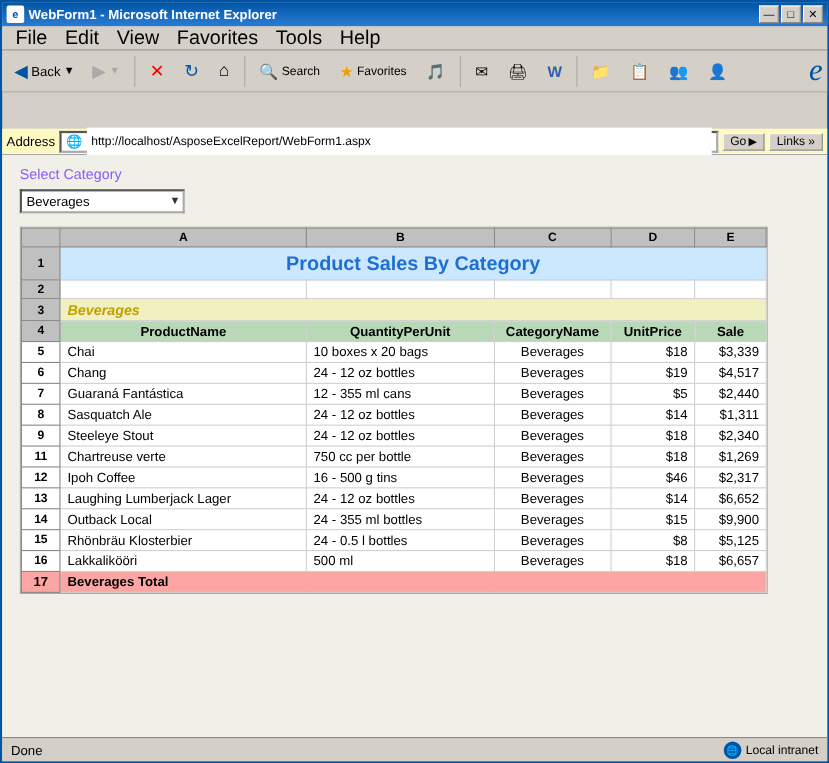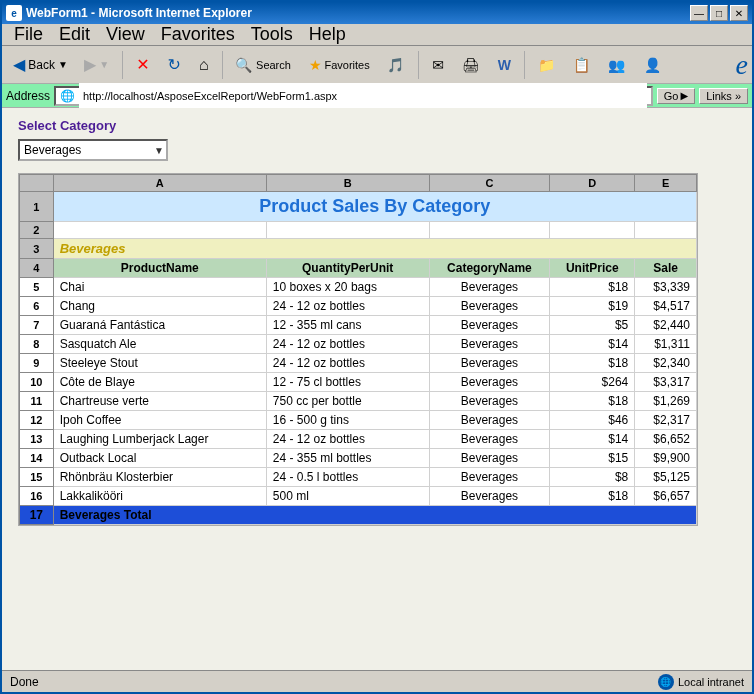--- a/index.html
+++ b/index.html
@@ -17,31 +17,31 @@
     .menu-bar { background: #d4d0c8; border-bottom: 1px solid #888; display: flex; align-items: center; padding: 2px 4px; height: 22px; }
     .menu-item { padding: 2px 8px; font-size: 18px; cursor: pointer; }
 
     
     .toolbar { background: #d4d0c8; border-bottom: 1px solid #aaa; display: flex; align-items: center; padding: 2px 4px; height: 38px; gap: 4px; }
     .tb-group { display: flex; align-items: center; gap: 2px; }
     .toolbar-btn { background: #d4d0c8; border: 1px solid transparent; border-radius: 2px; padding: 2px 6px; font-size: 11px; cursor: pointer; display: flex; align-items: center; gap: 3px; height: 30px; }
     .toolbar-sep { width: 1px; height: 28px; background: #aaa; margin: 0 2px; }
 
     
-    .address-bar { background: #86efac; border-bottom: 1px solid #aaa; display: flex; align-items: center; padding: 2px 4px; height: 24px; gap: 4px; }
+    .address-bar { background: #fef9c3; border-bottom: 1px solid #aaa; display: flex; align-items: center; padding: 2px 4px; height: 24px; gap: 4px; margin-top: 33px; }
     .address-label { font-size: 12px; color: #000; white-space: nowrap; }
     .address-input { flex: 1; border: 2px inset #aaa; background: white; padding: 13px 4px; font-size: 11px; height: 20px; }
     .go-btn { background: #d4d0c8; border: 1px solid #888; border-top-color: #fff; border-left-color: #fff; padding: 1px 6px; font-size: 11px; cursor: pointer; white-space: nowrap; display: flex; align-items: center; gap: 2px; }
     .links-btn { background: #d4d0c8; border: 1px solid #888; border-top-color: #fff; border-left-color: #fff; padding: 1px 6px; font-size: 11px; cursor: pointer; }
 
     
     .page-content { background: #f0f0e8; flex: 1; overflow-y: auto; padding: 10px 16px; }
 
     
-    .select-category-label { font-size: 13px; font-weight: bold; color: #4c1d95; margin-bottom: 6px; }
+    .select-category-label { font-size: 13px; font-weight: normal; color: #8b5cf6; margin-bottom: 6px; }
     .select-row { display: flex; align-items: center; gap: 8px; margin-bottom: 12px; }
     .category-select { border: 2px inset #aaa; background: white; padding: 2px 4px; font-size: 12px; height: 22px; width: 150px; appearance: none; -webkit-appearance: none; position: relative; }
     .select-wrapper { position: relative; display: inline-block; }
     .select-wrapper::after { content: '▼'; position: absolute; right: 4px; top: 50%; transform: translateY(-50%); font-size: 10px; pointer-events: none; color: #333; }
     .show-report-btn { background: #d4d0c8; border: 2px solid #888; border-top-color: #fff; border-left-color: #fff; padding: 3px 10px; font-size: 12px; cursor: pointer; }
 
     
     .spreadsheet-container { border: 1px solid #aaa; background: white; display: inline-block; min-width: 680px; }
     .spreadsheet { border-collapse: collapse; width: 100%; }
 
@@ -54,25 +54,25 @@
     .cell-center { text-align: center; }
     .cell-right { text-align: right; }
 
     
     .title-cell { border: 1px solid #d0d0d0; text-align: center; font-size: 18px; font-weight: bold; color: #1e6fd4; padding: 4px 19px; background: #cce8ff; }
 
     
     .category-cell { border: 1px solid #d0d0d0; font-size: 13px; font-weight: bold; color: #c0a000; font-style: italic; padding: 2px 6px; background: #f0f0c0; }
 
     
-    .header-cell { border: 1px solid #d0d0d0; background: #b8d8b8; font-weight: bold; text-align: center; font-size: 12px; padding: 2px 11px; }
+    .header-cell { border: 1px solid #d0d0d0; background: #b8d8b8; font-weight: bold; text-align: center; font-size: 12px; padding: 2px 1px; }
 
     
     .data-row td { background: white; }
-    .total-row td { background: #1d4ed8; font-weight: bold; font-size: 12px; margin-top: 41px; }
+    .total-row td { background: #fca5a5; font-weight: bold; font-size: 12px; margin-top: 41px; }
 
     
     .status-bar { background: #d4d0c8; border-top: 1px solid #888; display: flex; align-items: center; justify-content: space-between; padding: 2px 8px; height: 22px; }
     .status-text { font-size: 12px; }
     .status-right { display: flex; align-items: center; gap: 4px; font-size: 11px; }
     .status-icon { width: 16px; height: 16px; background: #0054a6; border-radius: 50%; display: flex; align-items: center; justify-content: center; color: white; font-size: 9px; }
 
     
     .page-content::-webkit-scrollbar { width: 16px; }
     .page-content::-webkit-scrollbar-track { background: #d4d0c8; border-left: 1px solid #888; }
@@ -284,28 +284,20 @@
         </tr>
         <tr class="data-row">
           <td class="row-num">9</td>
           <td class="cell">Steeleye Stout</td>
           <td class="cell">24 - 12 oz bottles</td>
           <td class="cell cell-center">Beverages</td>
           <td class="cell cell-right">$18</td>
           <td class="cell cell-right">$2,340</td>
         </tr>
         <tr class="data-row">
-          <td class="row-num">10</td>
-          <td class="cell">Côte de Blaye</td>
-          <td class="cell">12 - 75 cl bottles</td>
-          <td class="cell cell-center">Beverages</td>
-          <td class="cell cell-right">$264</td>
-          <td class="cell cell-right">$3,317</td>
-        </tr>
-        <tr class="data-row">
           <td class="row-num">11</td>
           <td class="cell">Chartreuse verte</td>
           <td class="cell">750 cc per bottle</td>
           <td class="cell cell-center">Beverages</td>
           <td class="cell cell-right">$18</td>
           <td class="cell cell-right">$1,269</td>
         </tr>
         <tr class="data-row">
           <td class="row-num">12</td>
           <td class="cell">Ipoh Coffee</td>

